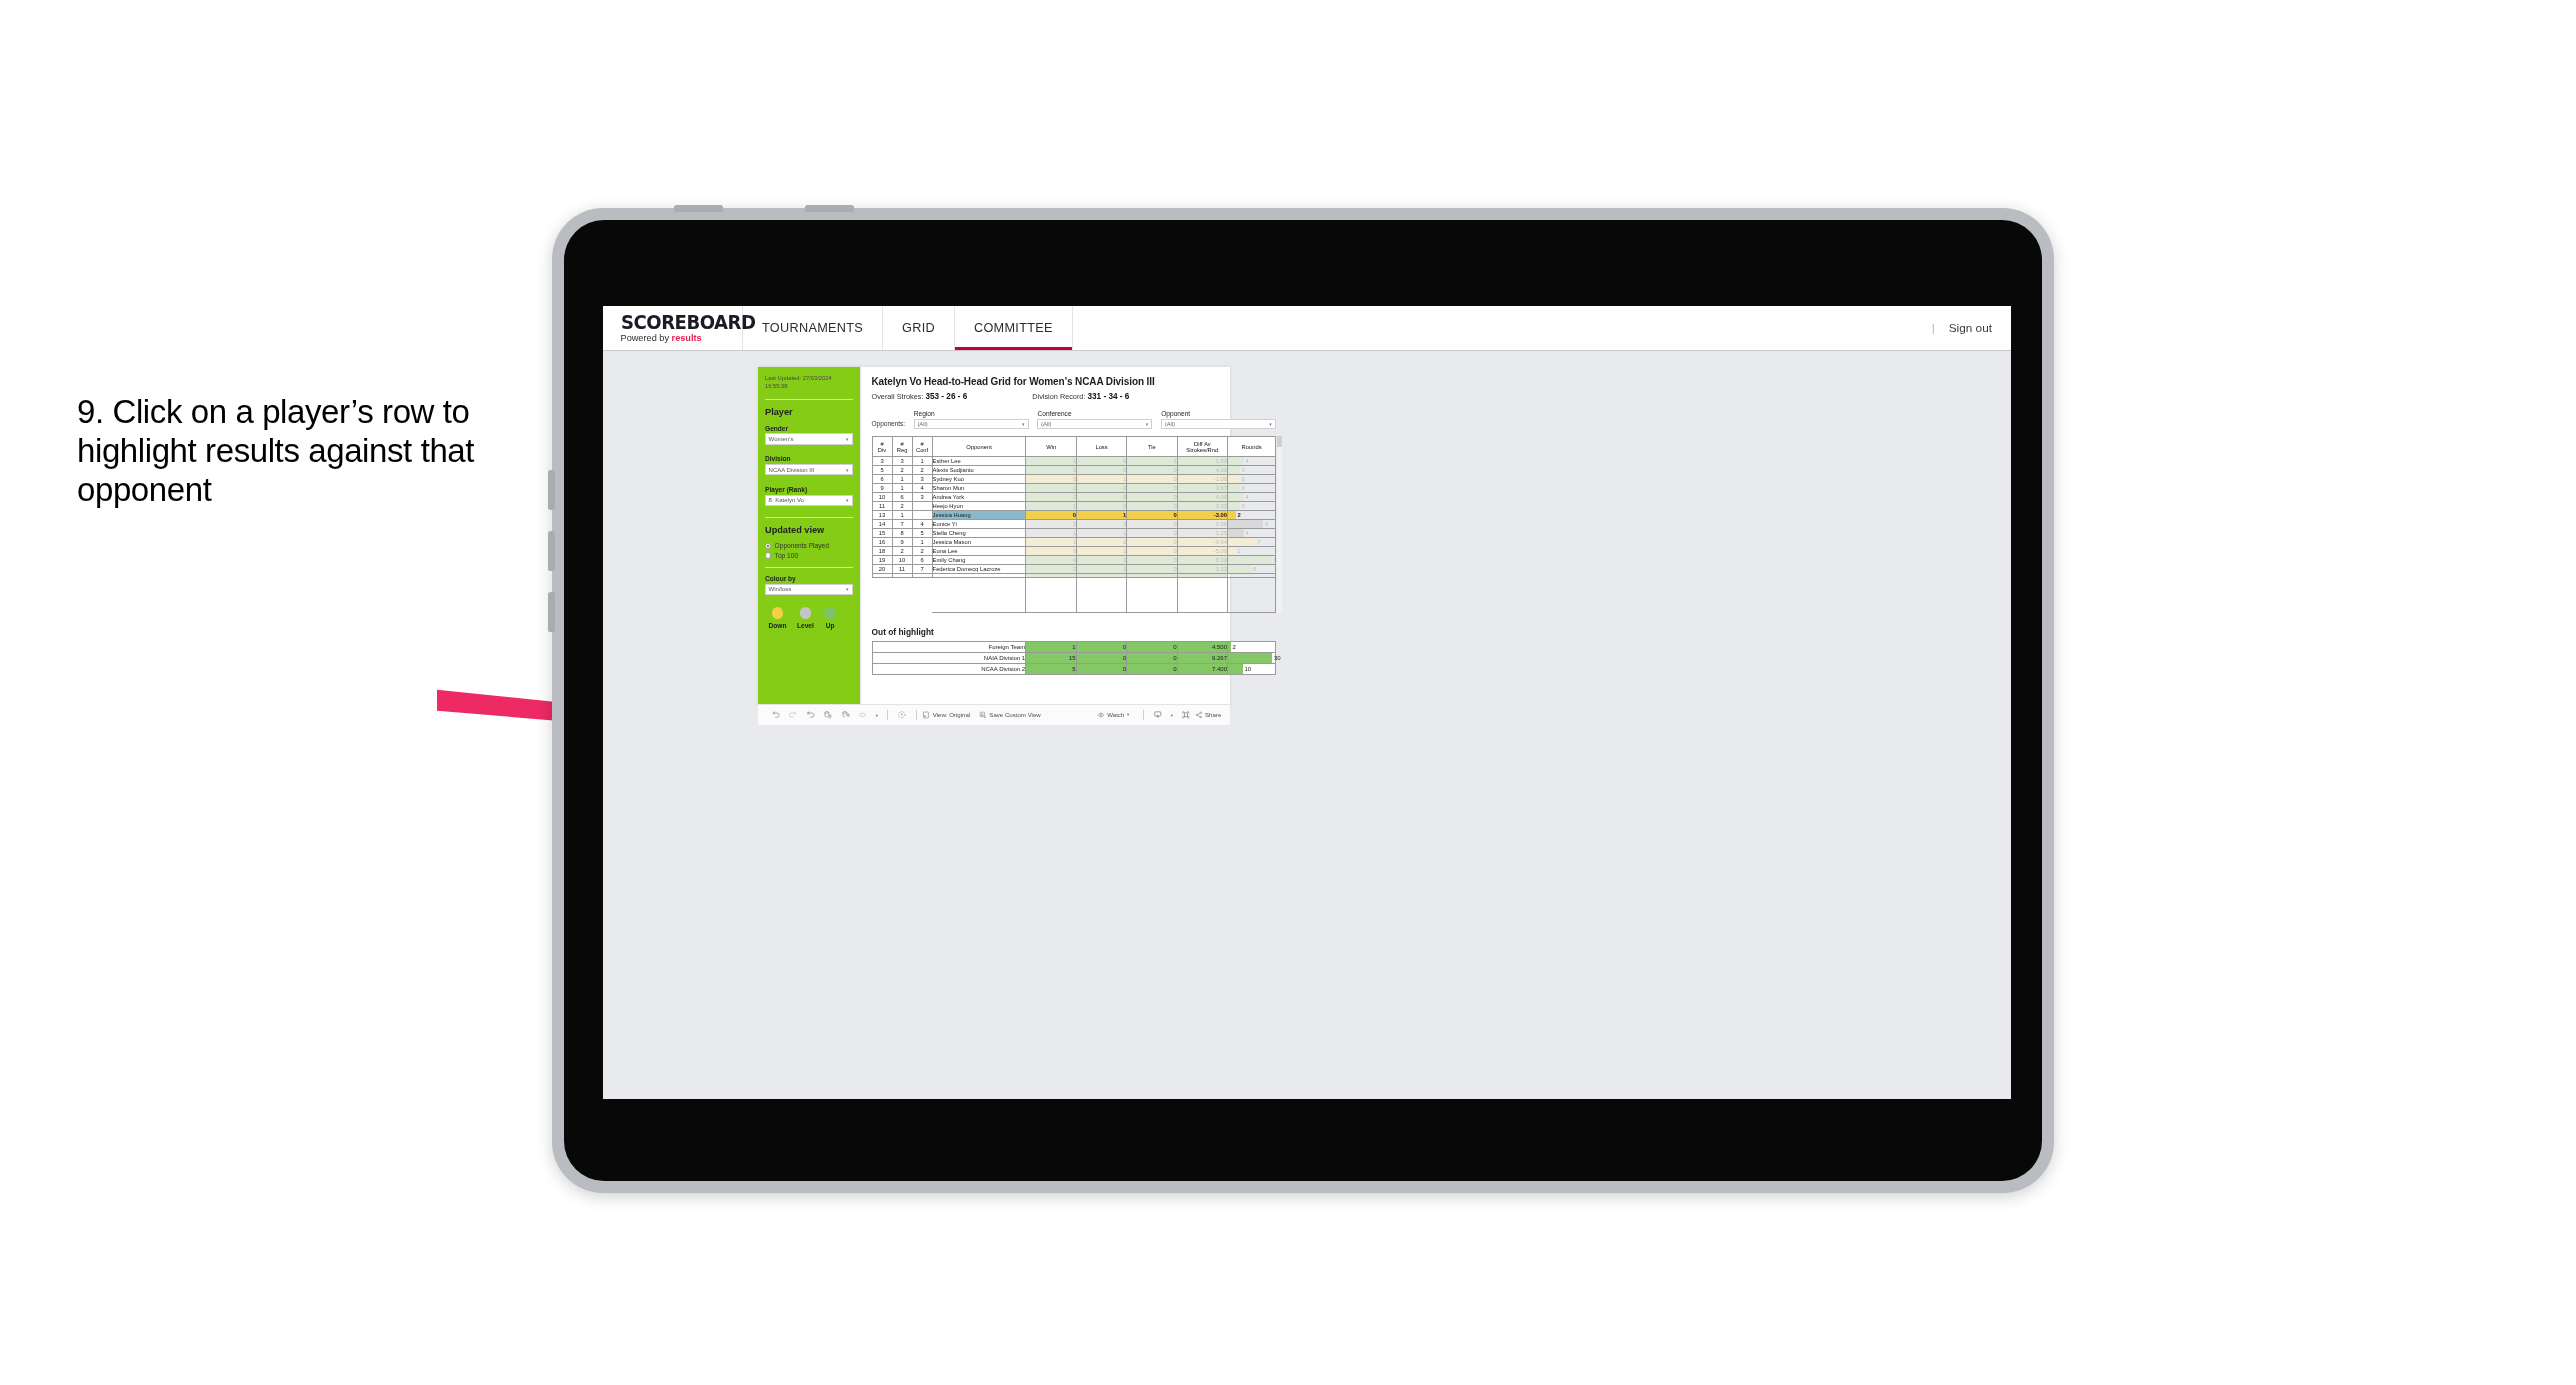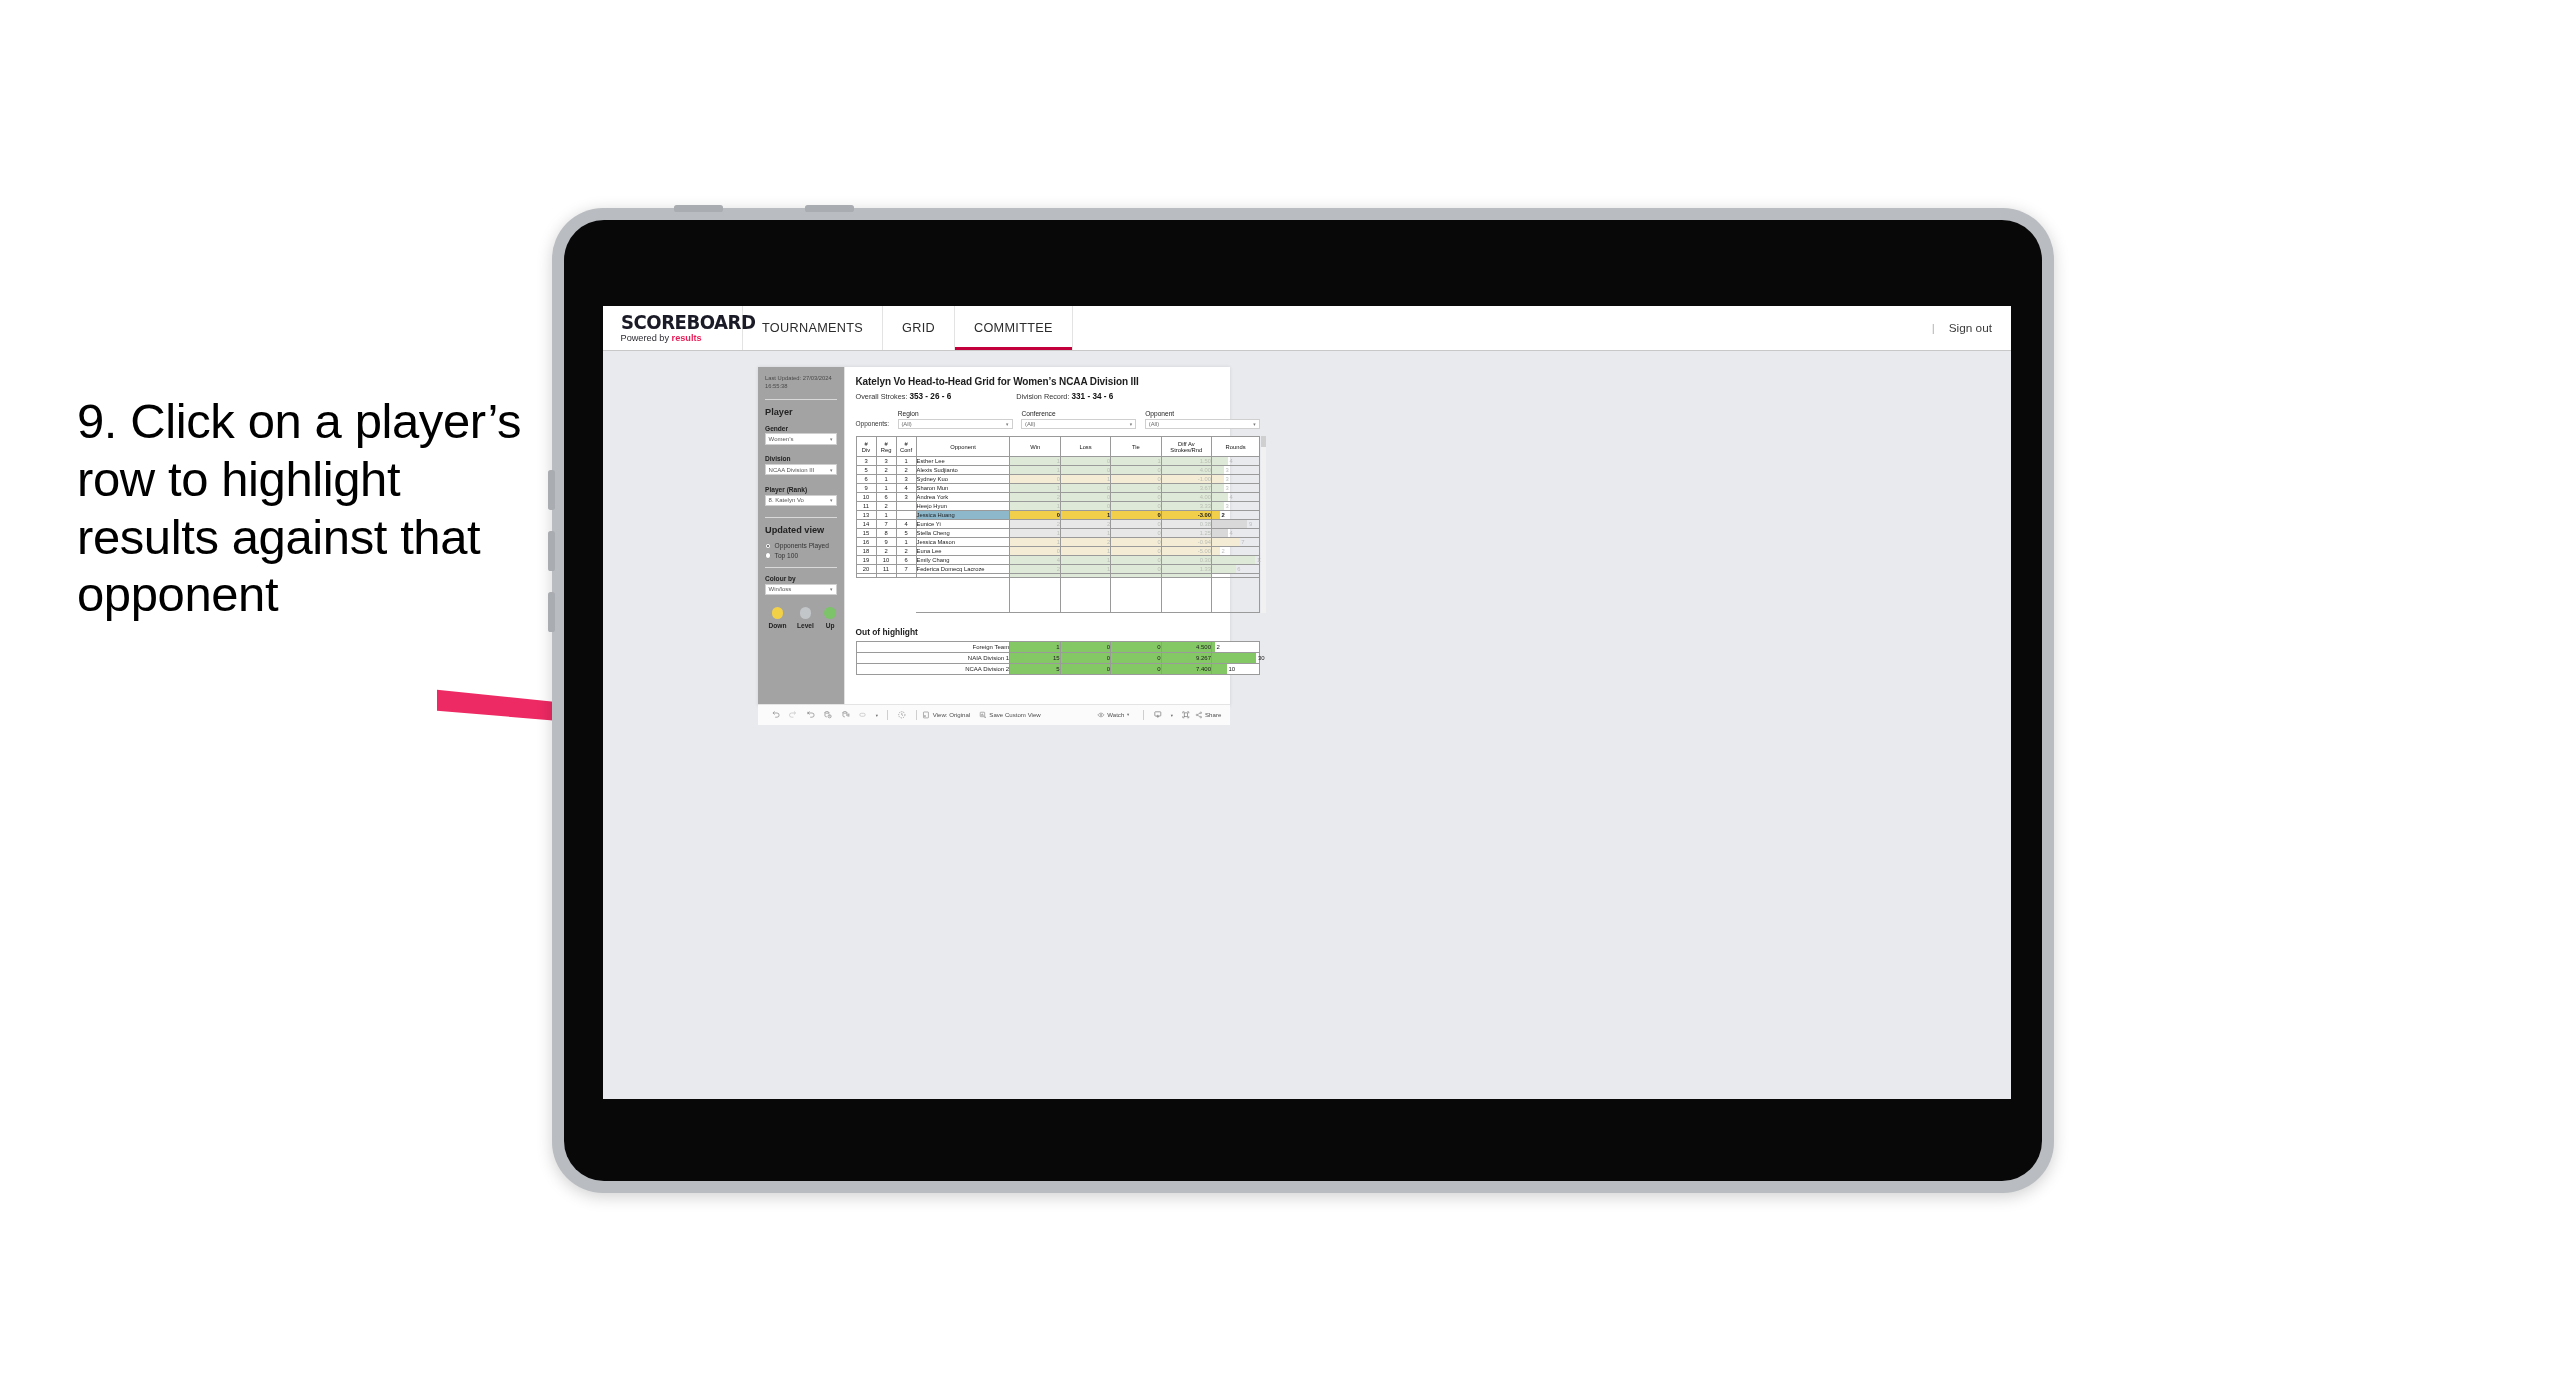--- a/index.html
+++ b/index.html
@@ -10,21 +10,21 @@
     font-family:"Liberation Sans", sans-serif;
     overflow:hidden;
     position:relative;
   }
 
   
   #caption {
     position:absolute;
     left:77px; top:393px;
     width:472px;
-    font-size:49px;
+    font-size:33px;
     line-height:1.18;
     color:#000000;
     font-family:"Liberation Sans", sans-serif;
     letter-spacing:-0.4px;
   }
 
   
   #arrow { position:absolute; left:437px; top:611px; width:664px; height:175px; pointer-events:none; }
 
   
@@ -110,23 +110,23 @@
   #wb {
     position:absolute; left:155px; top:15.7px;
     width:472px; height:339px;
     background:#ffffff;
     box-shadow:0 0 3.5px rgba(0,0,0,0.10);
     display:flex;
   }
 
   
   #wb-side {
-    width:87px; flex:none; padding:8.7px 7px 0 7px;
+    width:103px; flex:none; padding:8.7px 7px 0 7px;
     border-right:0.9px solid #e2e2e2;
-    background:#a3a3a3;
+    background:#84cc16;
   }
   #lastupd { font-size:5.8px; color:#4a4a4a; line-height:1.35; }
   .side-rule { border-top:0.9px solid #d9d9d9; margin:7.9px 0 7px 0; }
   .side-h { font-size:9.2px; font-weight:bold; color:#222; margin-bottom:7.9px; }
   .fld-label { font-size:6.6px; font-weight:bold; color:#222; margin-bottom:1.7px; }
   .fld-select {
     height:11.4px; border:0.9px solid #cfcfcf; background:#fff;
     font-size:6px; color:#555; display:flex; align-items:center;
     padding:0 2.6px; position:relative; margin-bottom:10.5px; cursor:pointer;
   }

